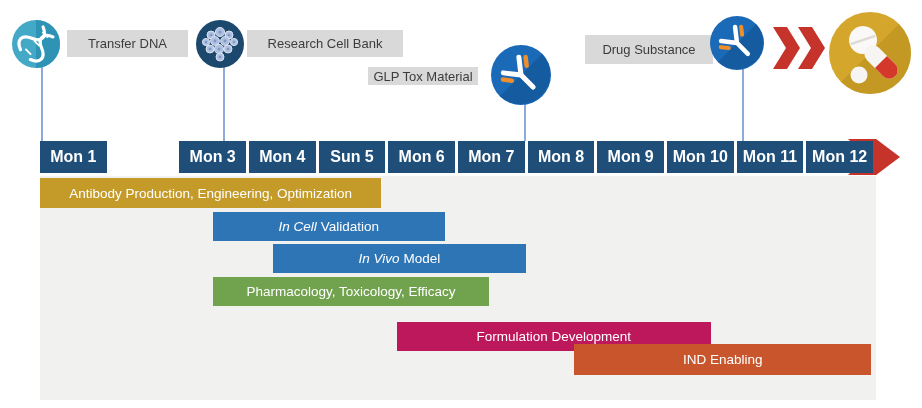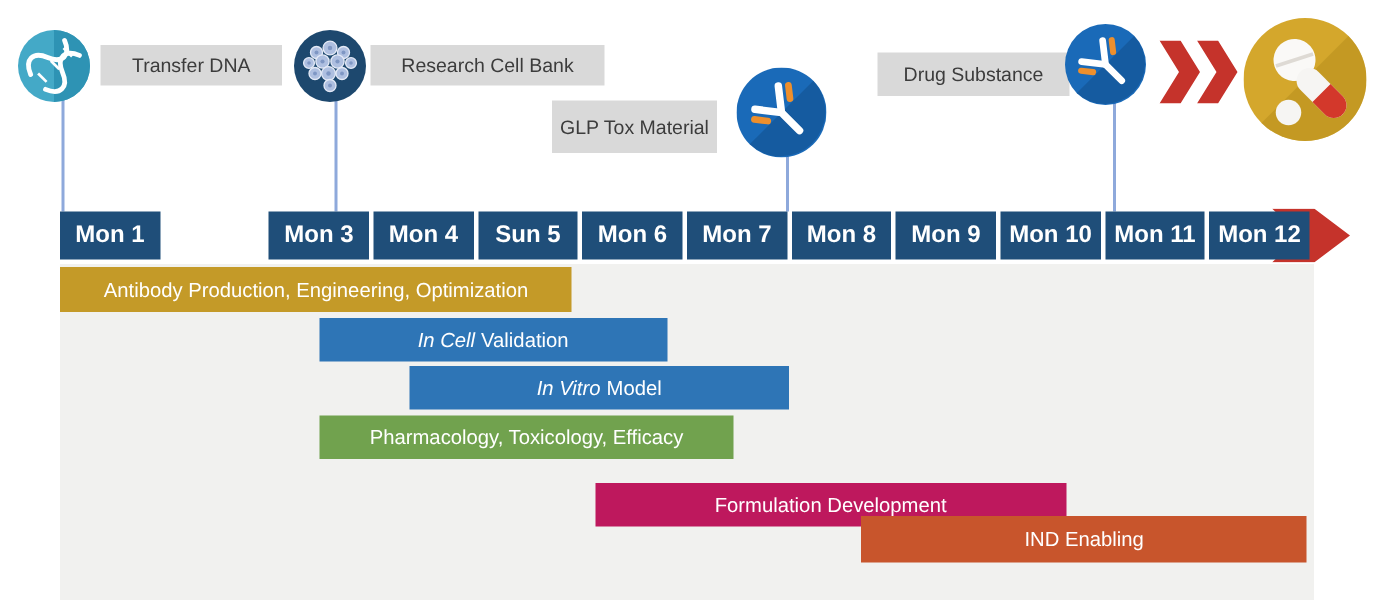--- a/index.html
+++ b/index.html
@@ -96,21 +96,21 @@
             <circle cx="23" cy="29" r="1.5"></circle>
           <circle cx="32" cy="29" r="1.3"></circle>
             <circle cx="24" cy="37" r="1.3"></circle>
         </g>
       </svg>
     </div>
   </div>
 
   <div>
     <div class="connector" style="left:524px;top:103px;height:38px"></div>
-    <div class="tag" style="left:368px;top:67px;width:110px;height:35px">
+    <div class="tag" style="left:368px;top:67px;width:110px;height:18px">
       <span>GLP Tox Material</span>
     </div>
     <div class="icon-wrap" style="left:491px;top:45px">
       <svg width="60" height="60" viewBox="0 0 60 60">
         <circle cx="30" cy="30" r="30" fill="#1A6AB8"></circle>
         <path d="M51.2 8.8 A30 30 0 0 1 8.8 51.2 Z" fill="#134E8C" opacity="0.55"></path>
         <g transform="rotate(-45 30 30)">
           <g stroke="#ffffff" stroke-width="5" stroke-linecap="round" fill="none">
             <path d="M30 47 L30 30 L19 16"></path>
             <path d="M30 30 L41 16"></path>
@@ -181,19 +181,19 @@
       <div class="month-cell" style="left: 58.3333%;">Mon 8</div>
       <div class="month-cell" style="left: 66.6667%;">Mon 9</div>
       <div class="month-cell" style="left: 75%;">Mon 10</div>
       <div class="month-cell" style="left: 83.3333%;">Mon 11</div>
       <div class="month-cell" style="left: 91.6667%;">Mon 12</div>
     </div>
 
   <div id="gantt-panel">
       <div class="bar" style="left: 0%; width: 40.8333%; top: 2px; height: 30px; background: rgb(196, 154, 40);">Antibody Production, Engineering, Optimization</div>
       <div class="bar" style="left: 20.6667%; width: 27.75%; top: 36px; height: 29px; background: rgb(46, 117, 182);"><i>In Cell</i>Validation</div>
-      <div class="bar" style="left: 27.9167%; width: 30.1667%; top: 68px; height: 29px; background: rgb(46, 117, 182);"><i>In Vitro</i>Model</div>
+      <div class="bar" style="left: 27.9167%; width: 30.1667%; top: 68px; height: 29px; background: rgb(46, 117, 182);"><i>In Vivo</i>Model</div>
       <div class="bar" style="left: 20.6667%; width: 33.0833%; top: 101px; height: 29px; background: rgb(113, 162, 78);">Pharmacology, Toxicology, Efficacy</div>
       <div class="bar" style="left: 42.6667%; width: 37.5833%; top: 134px; height: 29px; background: #be185d; margin-top: 12px;">Formulation Development</div>
       <div class="bar" style="left: 63.9167%; width: 35.5%; top: 168px; height: 31px; background: rgb(200, 85, 44);">IND Enabling</div>
     </div>
 
 </div>
 
 </body></html>

